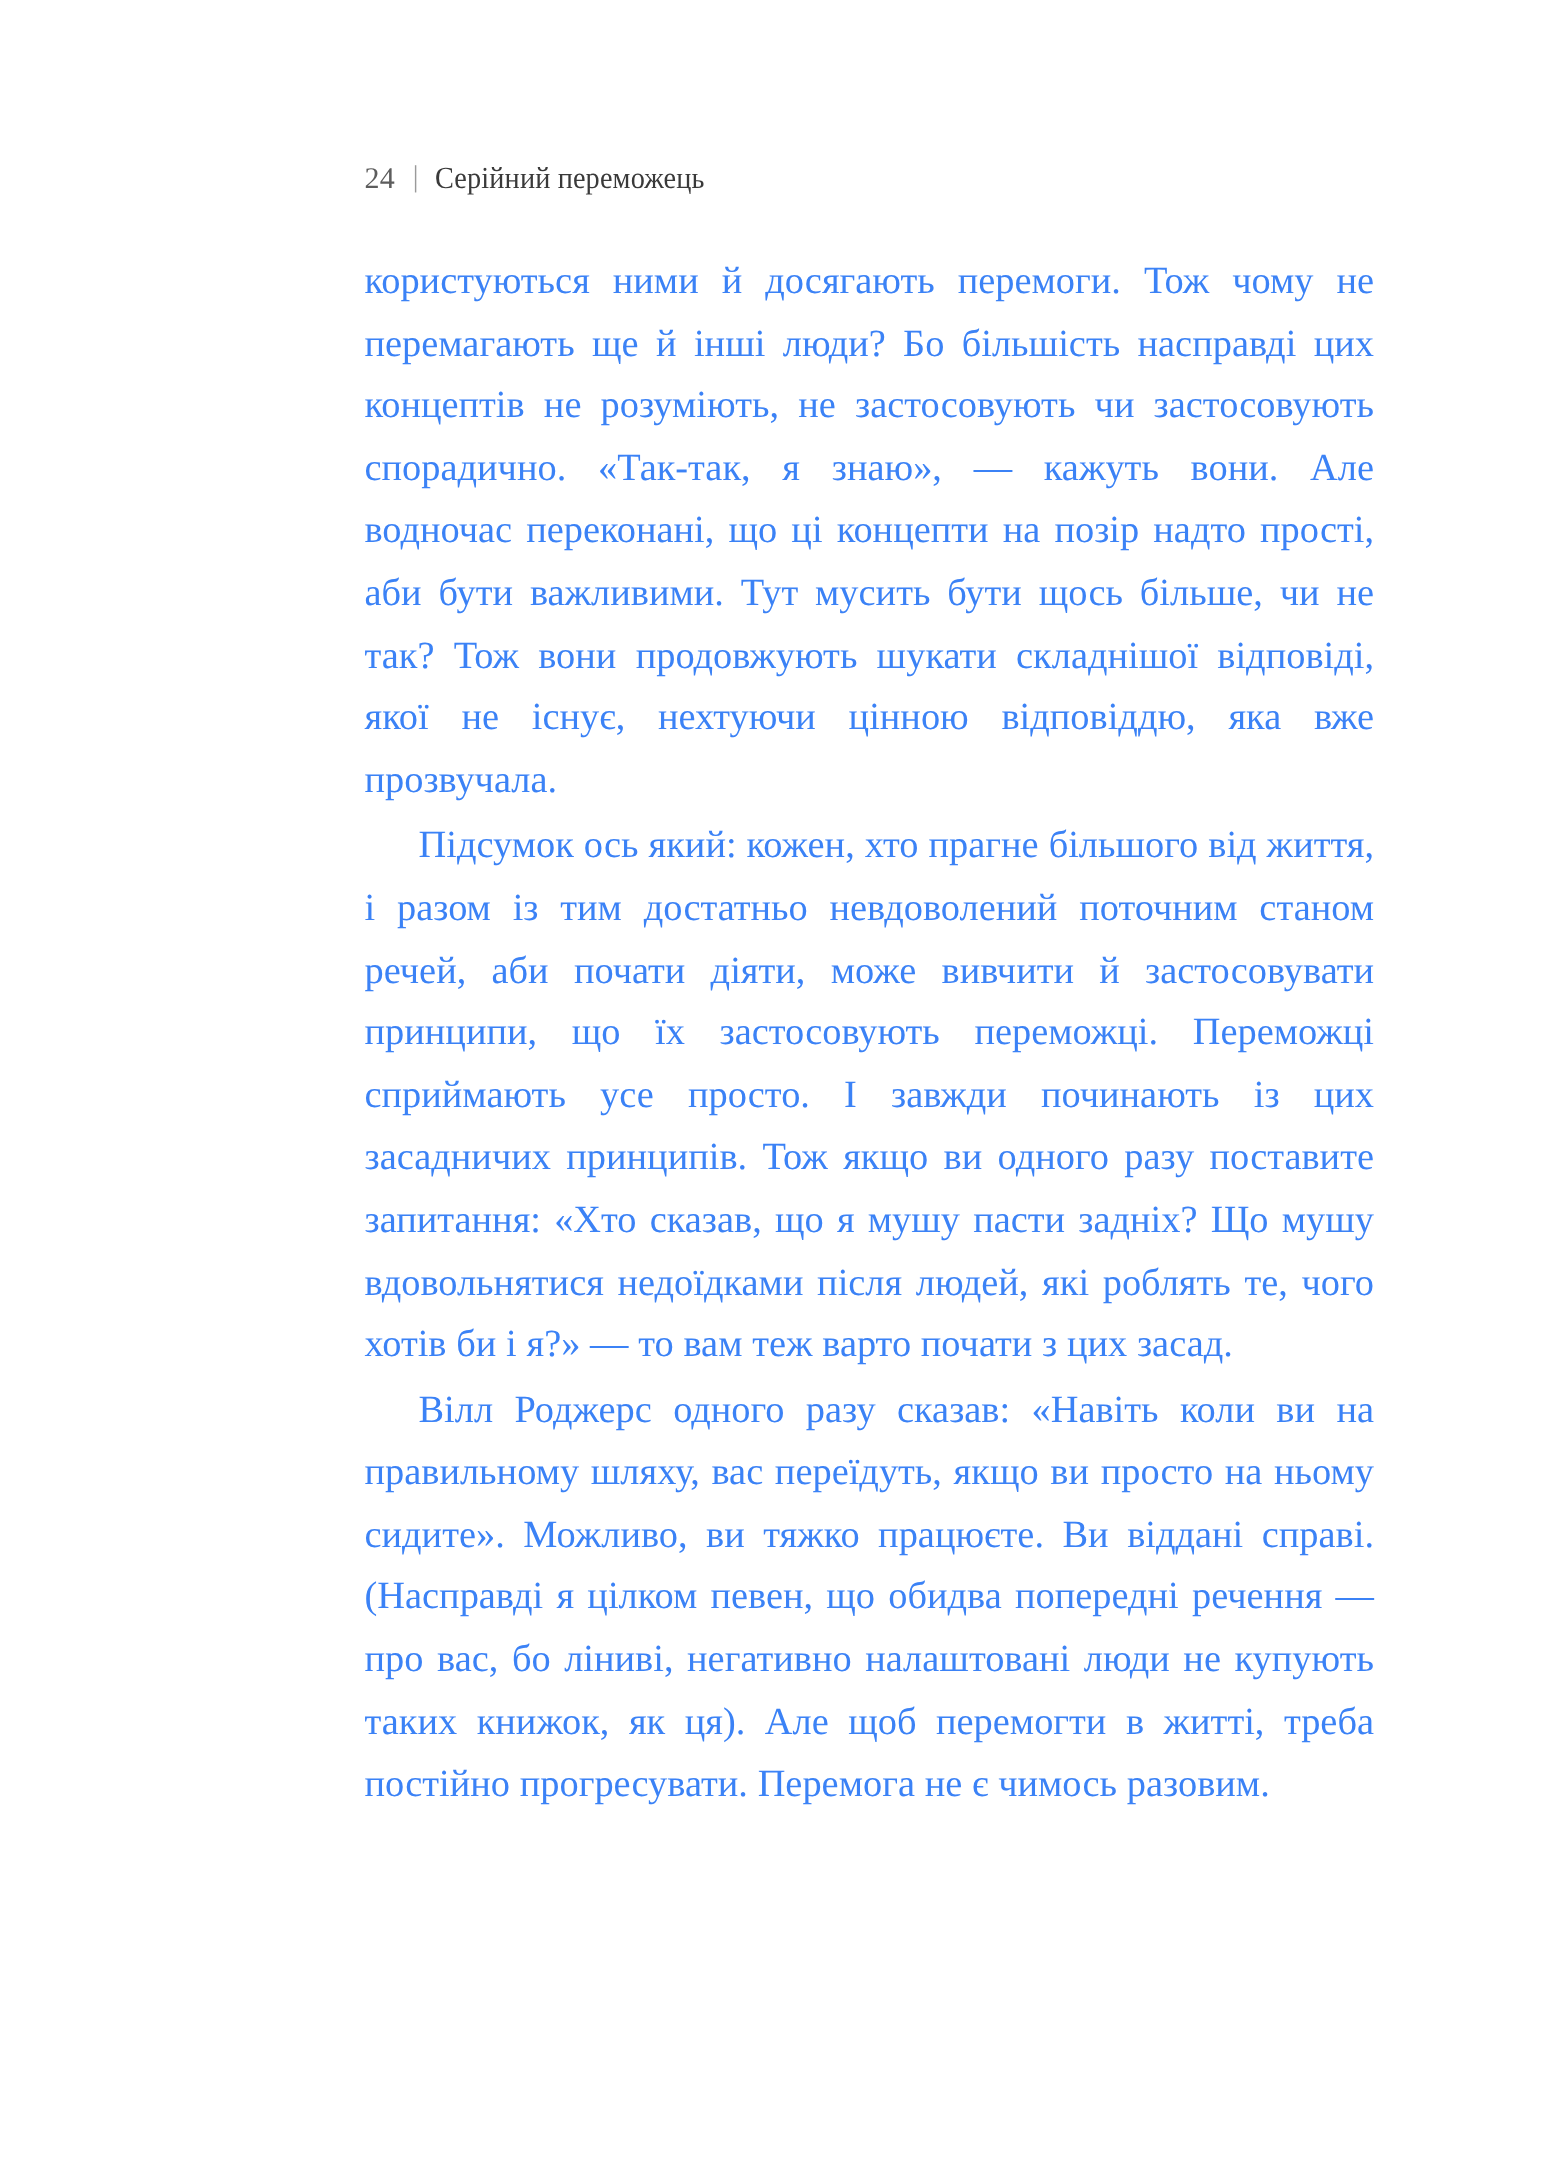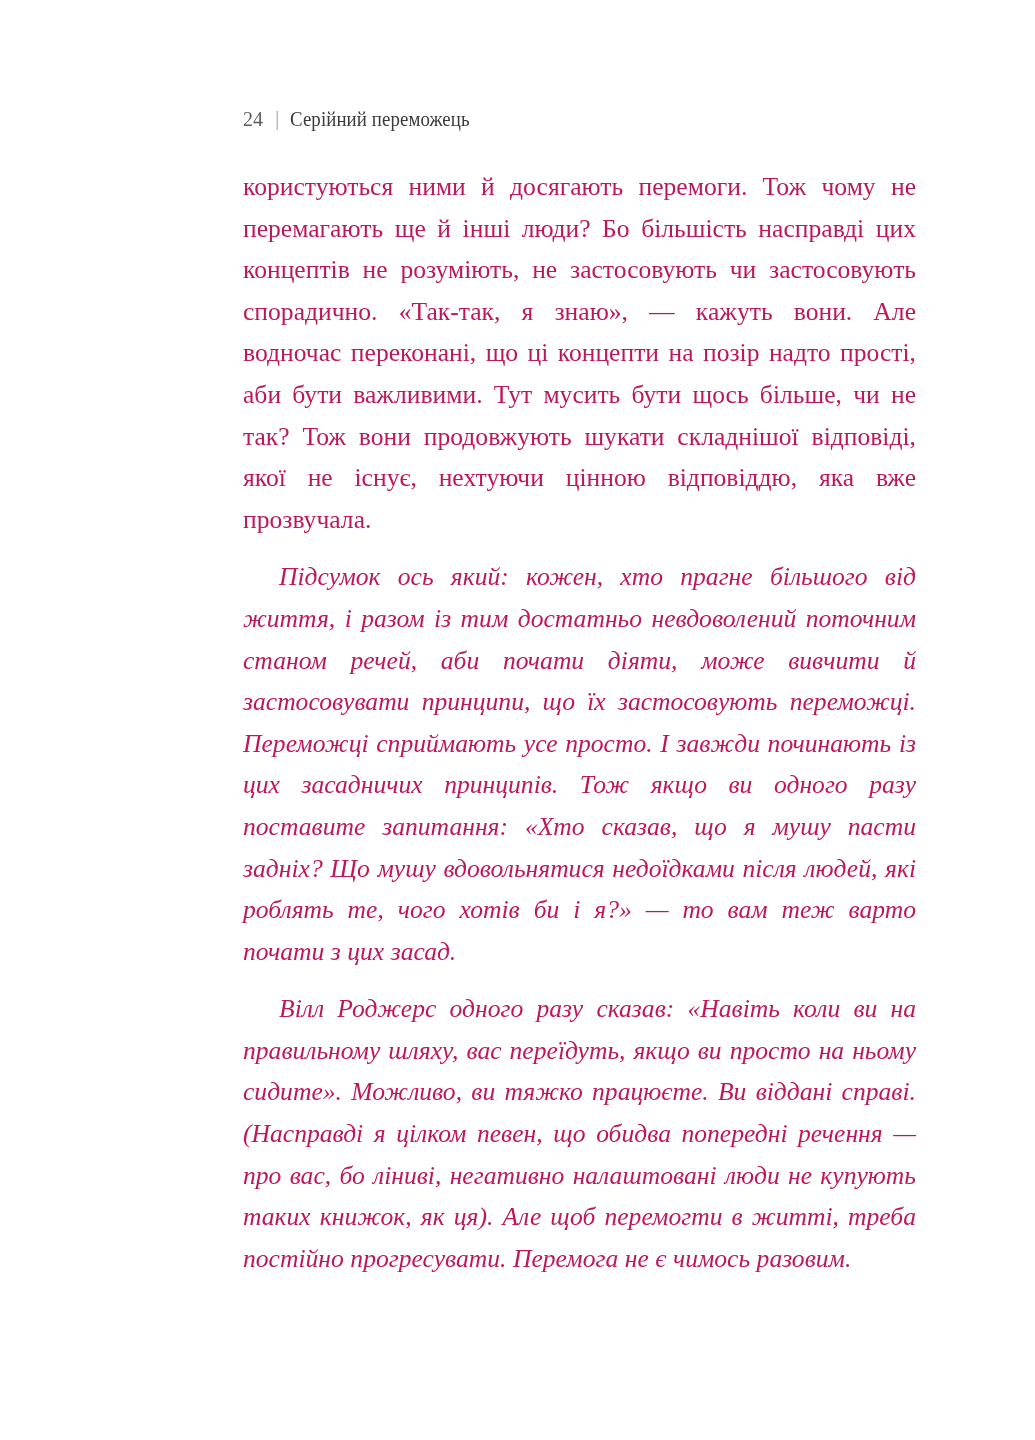--- a/index.html
+++ b/index.html
@@ -52,35 +52,34 @@
   
   .textblock {
     position: absolute;
     left: 243px;
     top: 166px;
     width: 673px;
   }
 
   p.body {
     margin: 0;
-    color: #be185d;
+    color: #3b82f6;
     font-size: 25.6px;
     line-height: 41.6px;
     text-align: justify;
     text-justify: inter-word;
     word-spacing: 0.1px;
     hyphens: manual;
     -webkit-hyphens: manual;
   }
   p.body.indent {
     text-indent: 36px;
   }
   p.body + p.body {
-    margin-top: 16px;
-    font-style: italic;
+    margin-top: 2px;
   }
 
   
   h2.section-heading {
     margin: 0;
     padding: 0;
     color: #1f1f1f;
     font-family: "Liberation Serif", "DejaVu Serif", serif;
     font-weight: bold;
     font-size: 26.5px;

